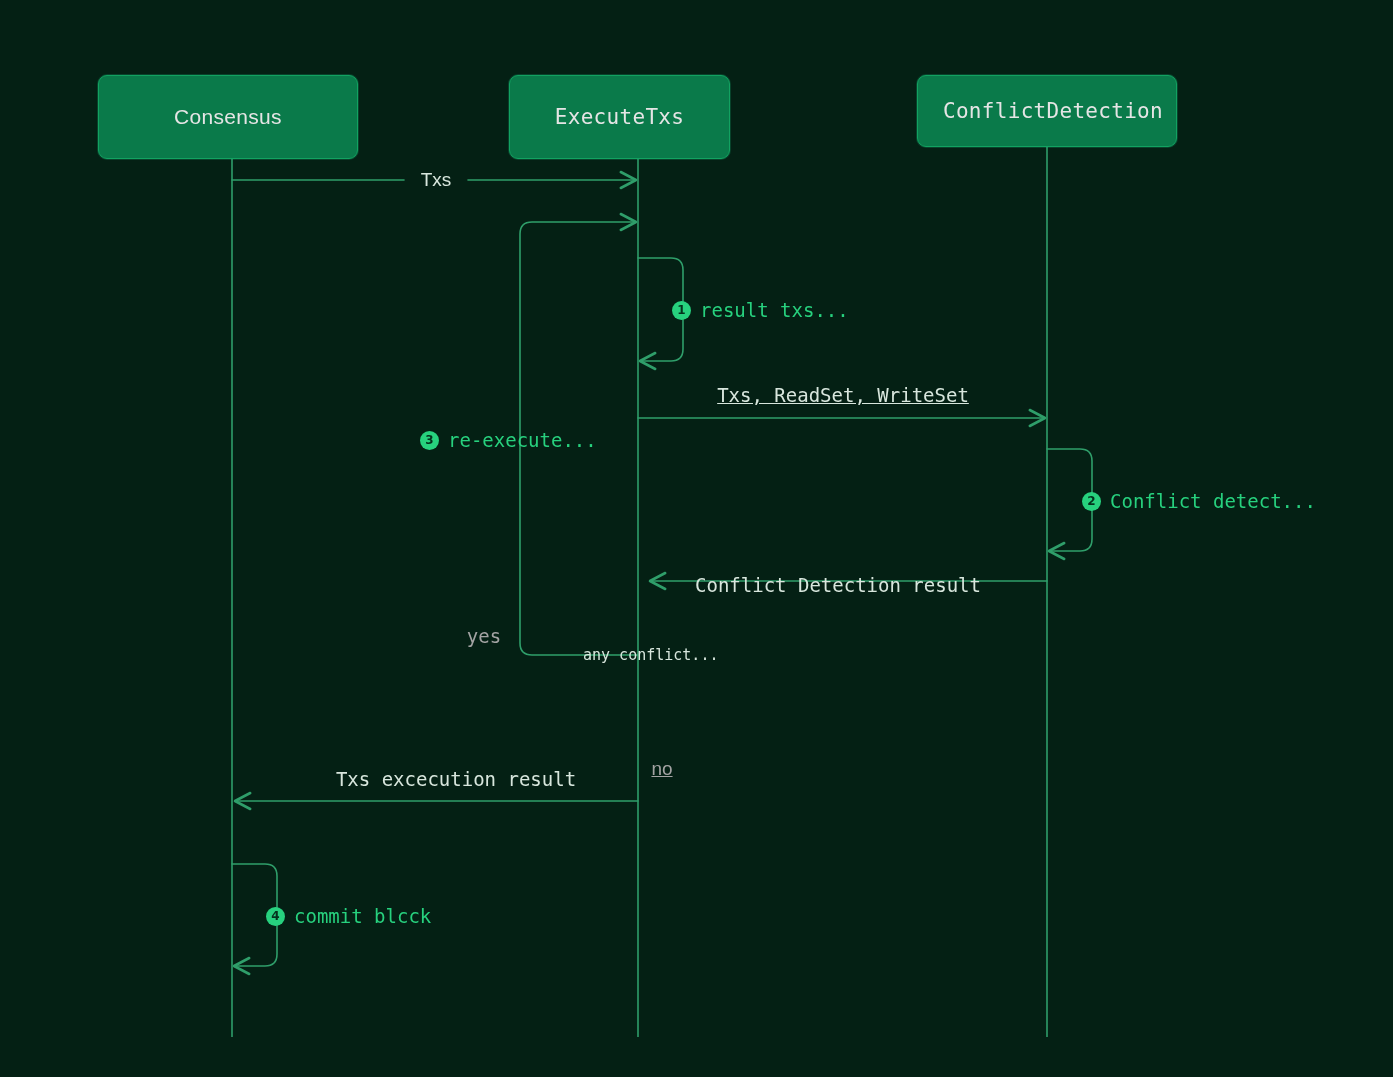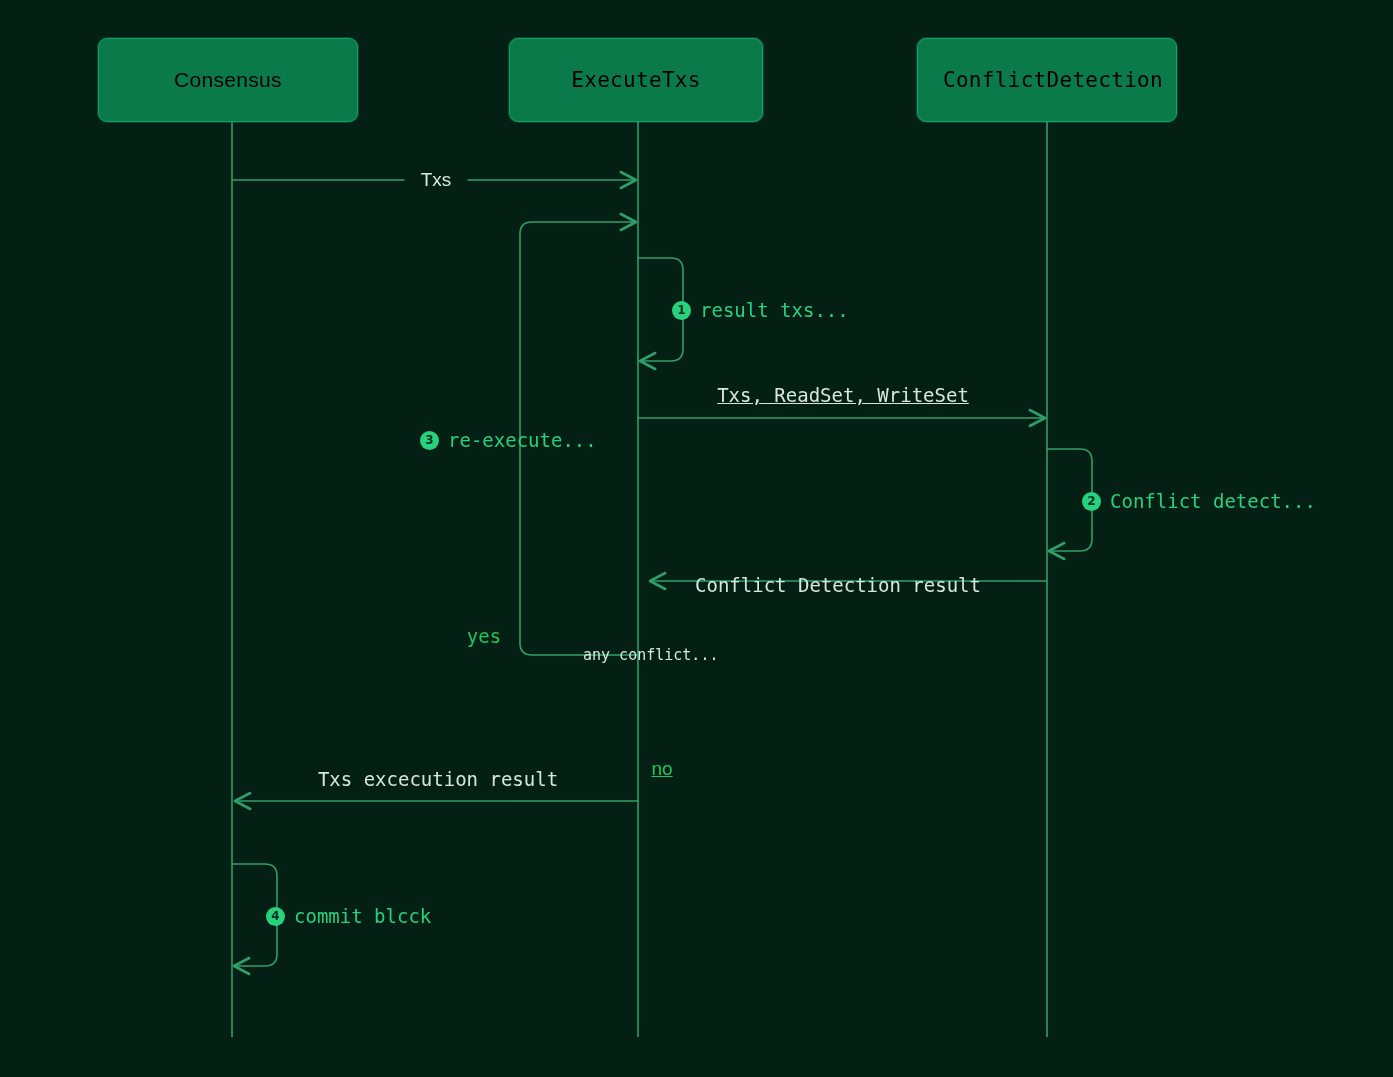--- a/index.html
+++ b/index.html
@@ -29,22 +29,23 @@
   }
   .participant-box {
     position: absolute;
     background: #0a7a4a;
     border: 1px solid #12a261;
     border-radius: 9px;
     box-sizing: border-box;
     display: flex;
     align-items: center;
     justify-content: center;
-    color: #000000;
+    color: #e5e5e5;
     box-shadow: 0 0 0 1px rgba(20,170,110,0.25);
+    margin-top: 37px;
   }
   .participant-label {
     font-size: 21px;
     letter-spacing: 0.3px;
     white-space: nowrap;
   }
   .mono { font-family: "DejaVu Sans Mono", "Liberation Mono", monospace; }
   .sans { font-family: "Liberation Sans", sans-serif; }
 
   .msg-label {
@@ -77,21 +78,21 @@
     font-size: 12px;
     font-weight: bold;
     font-family: "DejaVu Sans", sans-serif;
     flex: none;
     line-height: 1;
   }
   .branch-label {
     position: absolute;
     white-space: nowrap;
     font-size: 19px;
-    color: #22c55e;
+    color: #a3a3a3;
     transform: translate(-50%, -50%);
   }
   .cond-label {
     position: absolute;
     white-space: nowrap;
     font-size: 15px;
     color: #d8e6dd;
     transform: translateY(-50%);
   }
 </style>
@@ -131,35 +132,35 @@
       <line x1="638" y1="801" x2="235" y2="801" marker-end="url(#arrowOpen)"></line>
 
       <path d="M 232 864 L 265 864 Q 277 864 277 876 L 277 954 Q 277 966 265 966 L 234 966" marker-end="url(#arrowOpen)"></path>
     </g>
   </svg>
 
   <div class="participant-box" style="left:98px; top:38px; width:260px; height:84px;">
     <span class="participant-label sans">Consensus</span>
   </div>
 
-  <div class="participant-box" style="left:509px; top:38px; width:254px; height:84px;">
+  <div class="participant-box" style="left:509px; top:38px; width:221px; height:84px;">
     <span class="participant-label mono">ExecuteTxs</span>
   </div>
 
-  <div class="participant-box" style="left:917px; top:38px; width:260px; height:84px;padding-left:12px;">
+  <div class="participant-box" style="left:917px; top:38px; width:260px; height:72px;padding-left:12px;">
     <span class="participant-label mono">ConflictDetection</span>
   </div>
 
   <div class="msg-label sans" style="left:436px; top:180px;text-align:right;">Txs</div>
 
   <div class="msg-label mono" style="left:843px; top:395px;text-decoration:underline;">Txs, ReadSet, WriteSet</div>
 
   <div class="msg-label mono" style="left:838px; top:558px;margin-top:27px;">Conflict Detection result</div>
 
-  <div class="msg-label mono" style="left:438px; top:779px;">Txs excecution result</div>
+  <div class="msg-label mono" style="left:456px; top:779px;">Txs excecution result</div>
 
   <div class="note-label" style="left:672px; top:310px;">
     <span class="step-badge">1</span>
     <span class="mono">result txs...</span>
   </div>
 
   <div class="note-label" style="left:1082px; top:501px;">
     <span class="step-badge">2</span>
     <span class="mono">Conflict detect...</span>
   </div>

